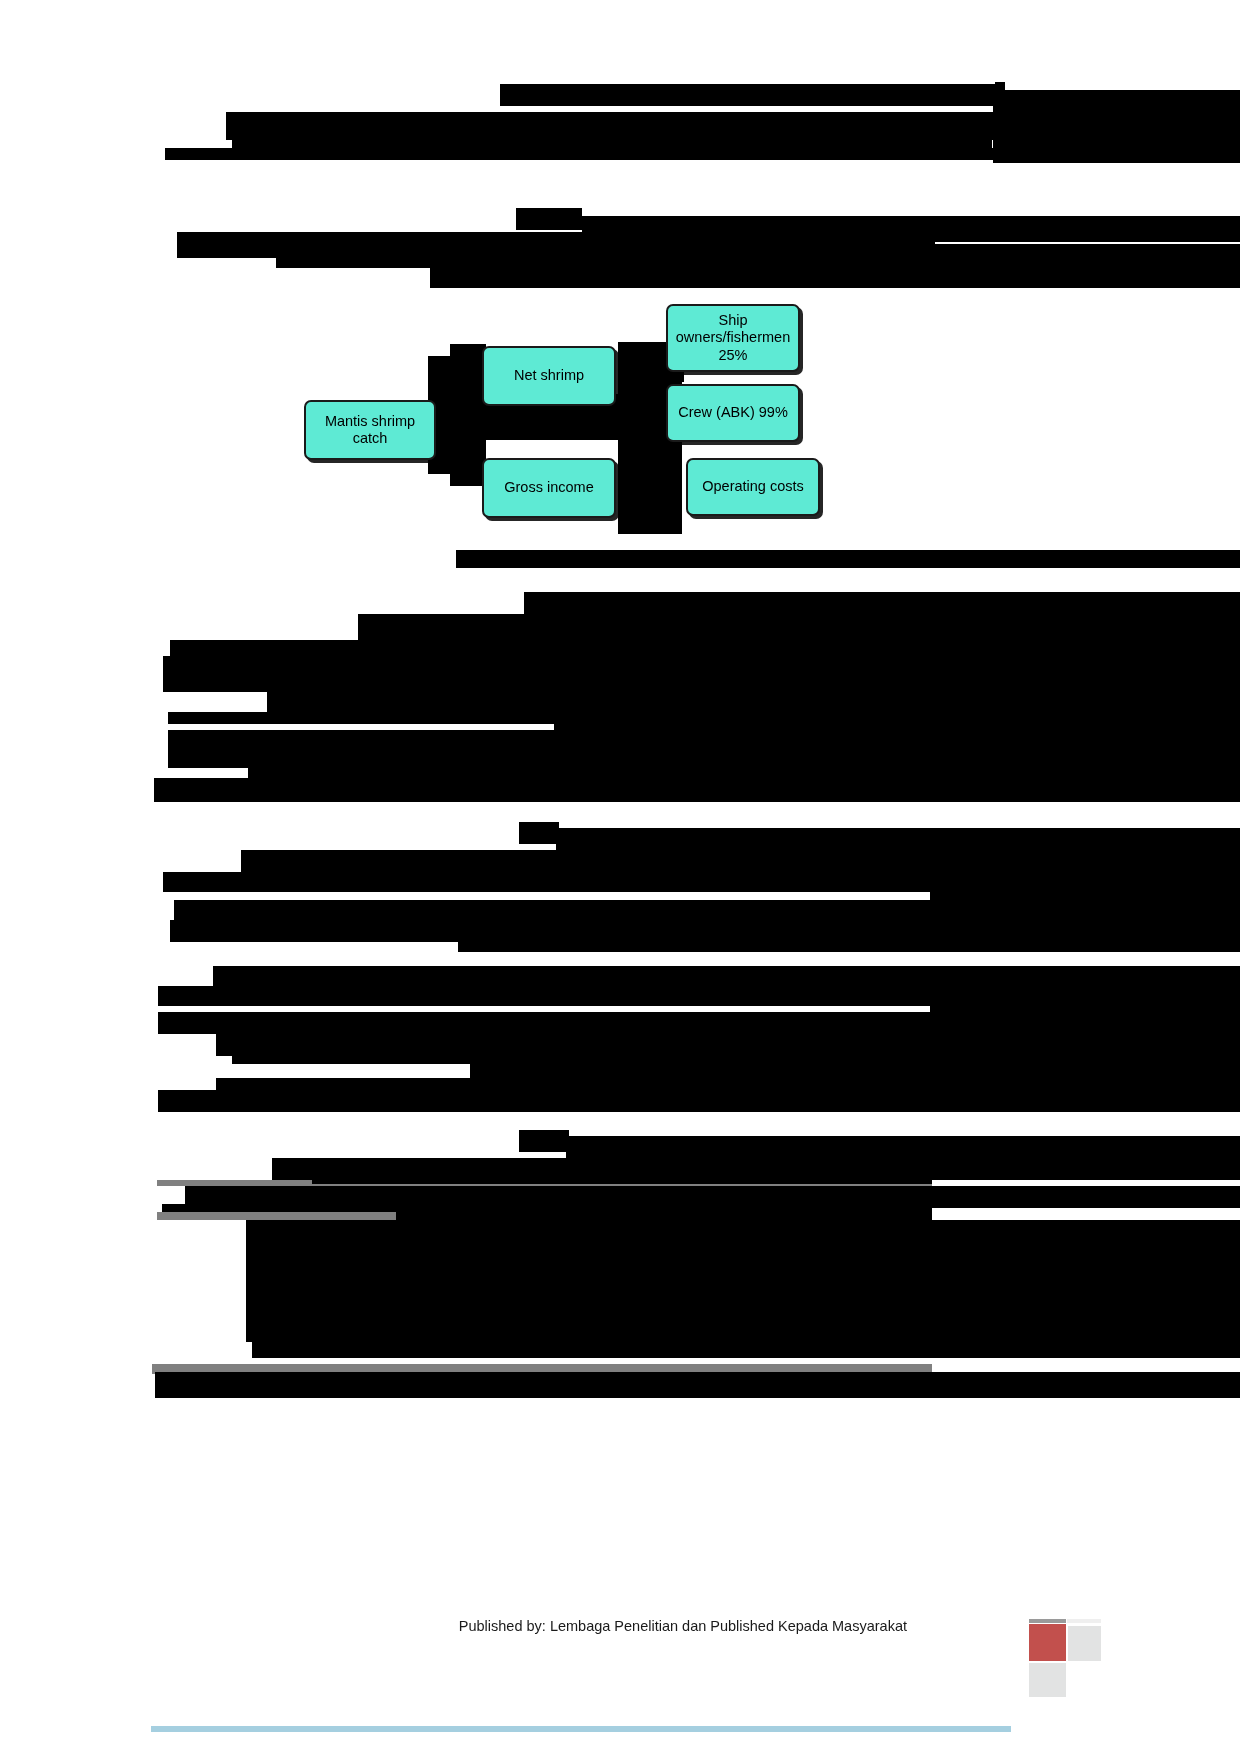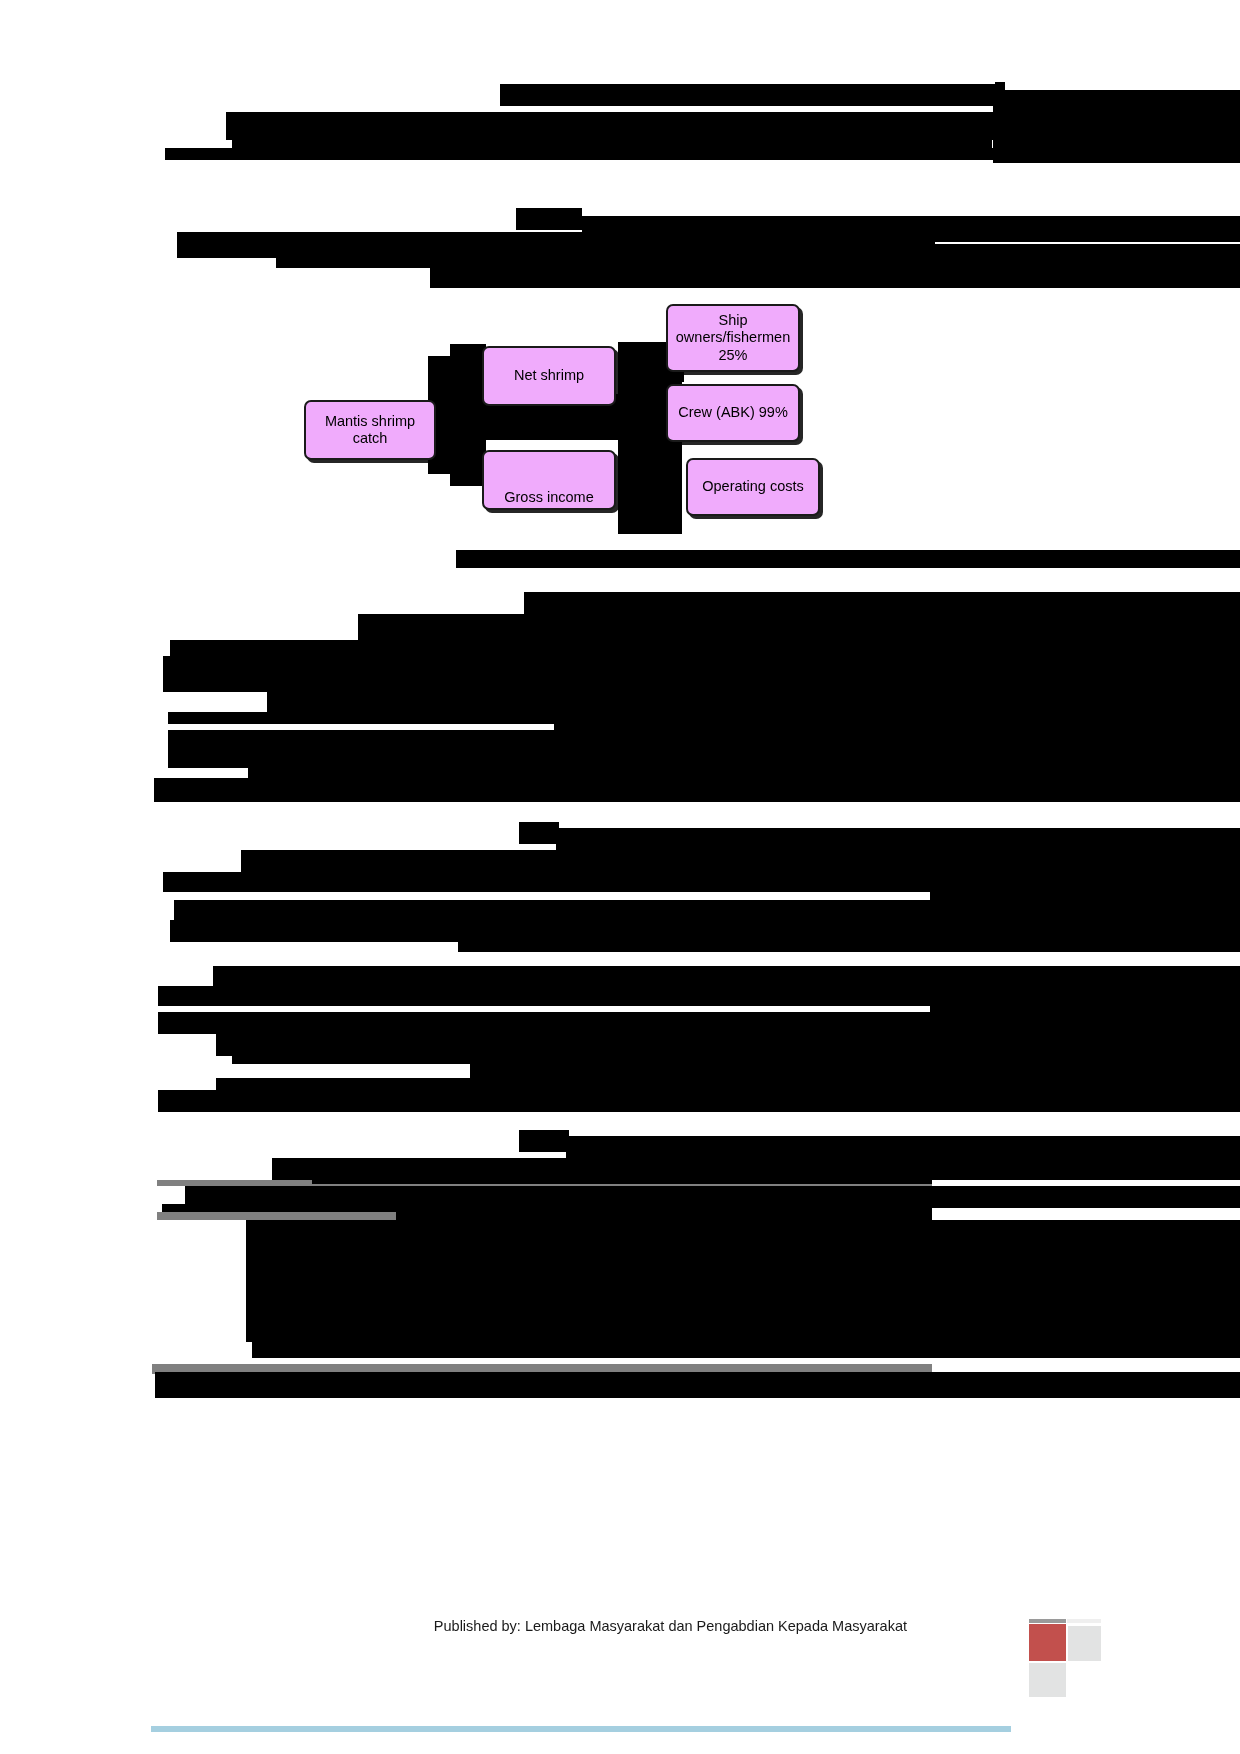--- a/index.html
+++ b/index.html
@@ -37,21 +37,21 @@
     top: 296px;
     width: 510px;
     height: 240px;
   }
   .flow-connector {
     position: absolute;
     background: #000000;
   }
   .node {
     position: absolute;
-    background: #f0abfc;
+    background: #5eead4;
     border: 2px solid #1a1a1a;
     border-radius: 7px;
     box-shadow: 3px 3px 0 0 rgba(0,0,0,0.85);
     display: flex;
     align-items: center;
     justify-content: center;
     text-align: center;
     font-family: "Liberation Sans", sans-serif;
     font-size: 14.5px;
     color: #000000;
@@ -133,21 +133,21 @@
     <div class="flow-connector" style="left:178px;top:98px;width:210px;height:46px;"></div>
 
     <div class="node" style="left:4px;top:104px;width:132px;height:60px;">
       <span>Mantis shrimp catch</span>
     </div>
 
     <div class="node" style="left:182px;top:50px;width:134px;height:60px;">
       <span>Net shrimp</span>
     </div>
 
-    <div class="node" style="left:182px;top:154px;width:134px;height:60px;align-items:flex-end;">
+    <div class="node" style="left:182px;top:162px;width:134px;height:60px;">
       <span>Gross income</span>
     </div>
 
     <div class="node" style="left:366px;top:8px;width:134px;height:68px;">
       <span>Ship owners/fishermen 25%</span>
     </div>
 
     <div class="node" style="left:366px;top:88px;width:134px;height:58px;">
       <span>Crew (ABK) 99%</span>
     </div>
@@ -214,21 +214,21 @@
   <div class="redact" style="left:246px;top:1290px;width:994px;height:52px;"></div>
   <div class="redact" style="left:262px;top:1288px;width:24px;height:12px;"></div>
   <div class="redact" style="left:262px;top:1306px;width:42px;height:14px;"></div>
   <div class="redact" style="left:252px;top:1320px;width:988px;height:38px;"></div>
 
   <div class="rule-gray" style="left:152px;top:1364px;width:780px;height:10px;"></div>
 
   <div class="redact" style="left:155px;top:1372px;width:1085px;height:26px;"></div>
 
   <div class="footer-text">
-    <div>Published by: Lembaga Masyarakat dan Pengabdian Kepada Masyarakat</div>
+    <div>Published by: Lembaga Penelitian dan Published Kepada Masyarakat</div>
   </div>
 
   <div class="logo">
     <div class="sq cap"></div>
     <div class="sq cap2"></div>
     <div class="sq red"></div>
     <div class="sq g1"></div>
     <div class="sq g2"></div>
   </div>
 

